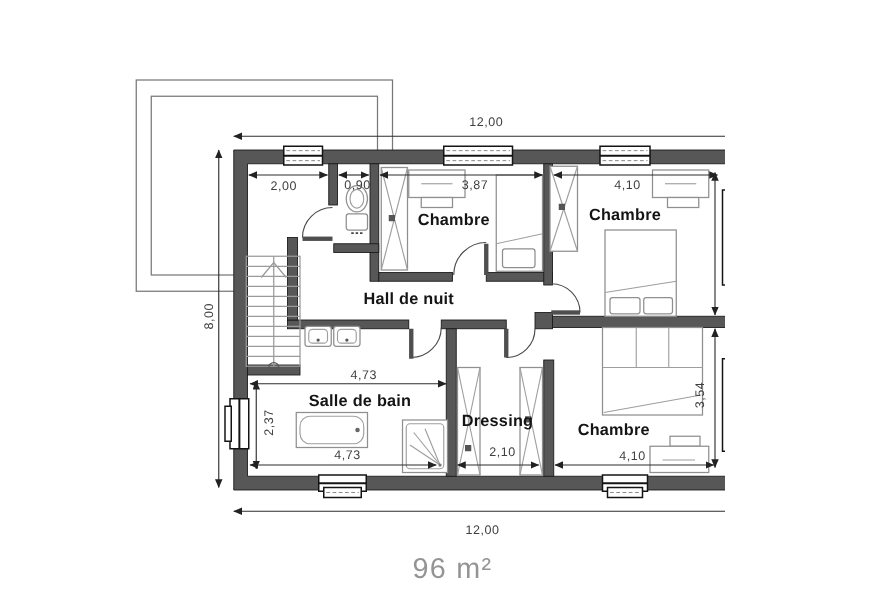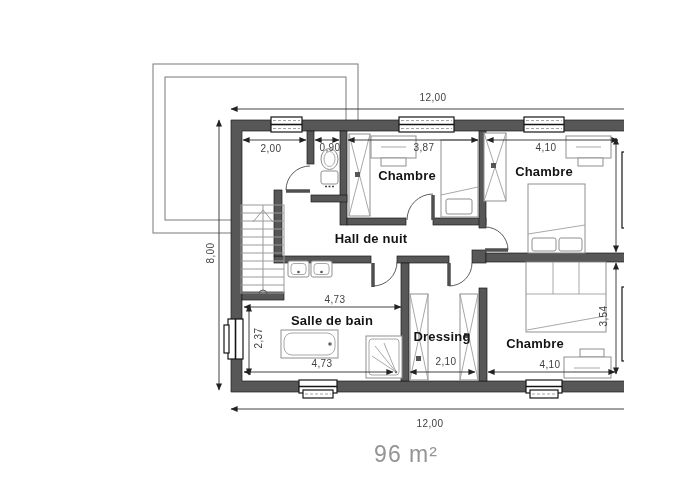--- a/index.html
+++ b/index.html
@@ -1,16 +1,16 @@
 <!DOCTYPE html>
 <html><head>
 <meta charset="utf-8">
 <style>
   html,body{margin:0;padding:0;background:#ffffff;}
-  .stage{width:580px;height:491px;position:relative;background:#fff;overflow:hidden;margin-left:44px;}
+  .stage{width:580px;height:491px;position:relative;background:#fff;overflow:hidden;}
   svg{display:block;}
   text{font-family:"Liberation Sans", sans-serif;}
   .dim-label{font-size:10px;fill:#3f3f3f;letter-spacing:.4px;}
   .room-label{font-size:13px;font-weight:bold;fill:#141414;letter-spacing:.2px;}
   .area-label{font-size:23px;fill:#949494;letter-spacing:1px;}
   .wall{fill:#575757;stroke:#1a1a1a;stroke-width:.7;}
   .dimline{stroke:#2c2c2c;stroke-width:.9;fill:none;}
   .furn{fill:#ffffff;stroke:#8f8f8f;stroke-width:1;}
   .furn-in{fill:none;stroke:#9e9e9e;stroke-width:.9;}
   .door-arc{fill:none;stroke:#4a4a4a;stroke-width:.9;}

